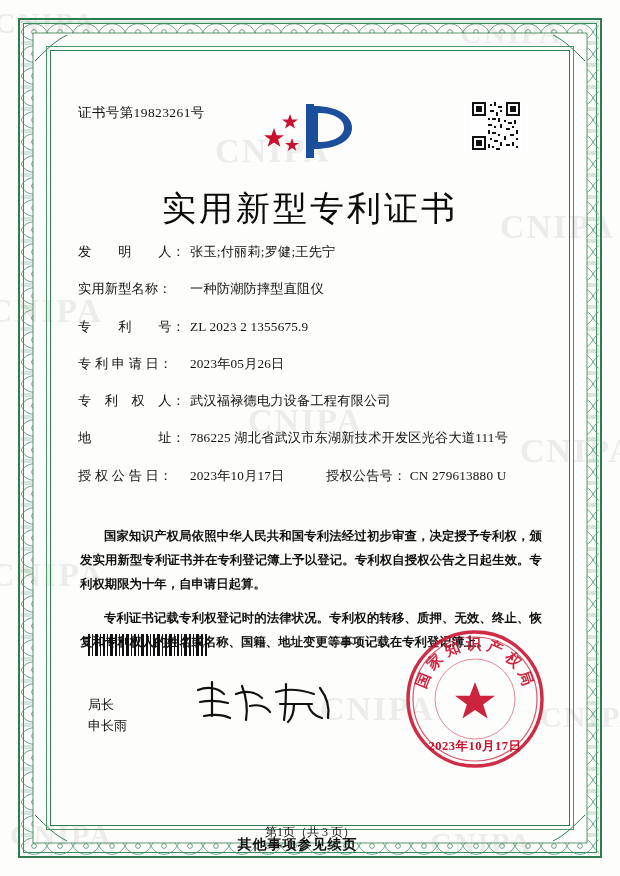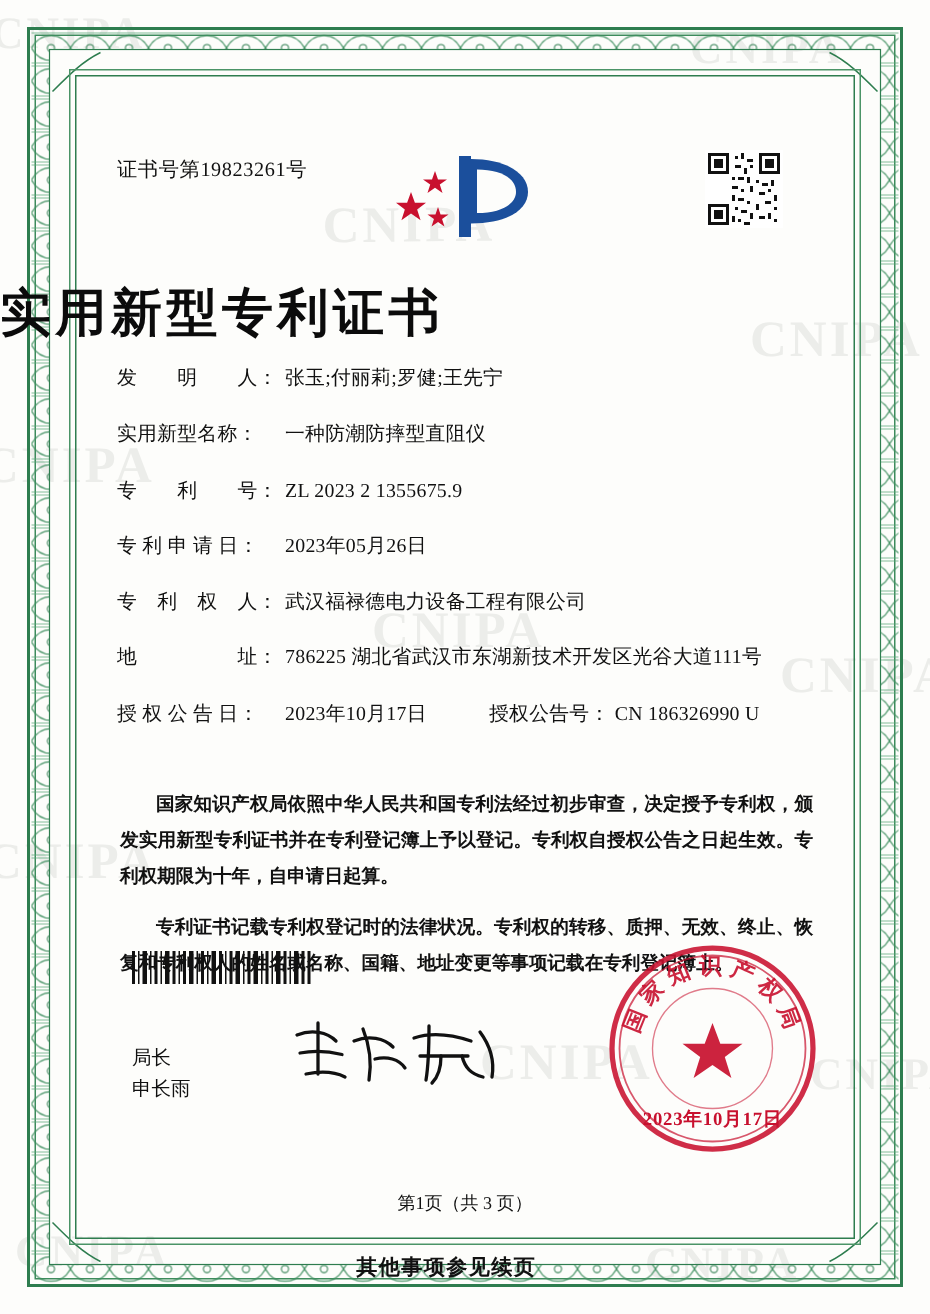--- a/index.html
+++ b/index.html
@@ -95,22 +95,23 @@
   }
   .qr {
     position: absolute;
     left: 470px; top: 100px;
     width: 52px; height: 52px;
   }
   .title {
     position: absolute;
     left: 0; top: 186px;
     width: 620px;
+    text-align: center;
     font-size: 34px;
-    font-weight: bold;
+    font-weight: normal;
     letter-spacing: 3px;
     color: #0b0b0b;
     font-family: "Liberation Serif", "DejaVu Serif", serif;
   }
 
   
   .fields {
     position: absolute;
     left: 78px; top: 242px;
     width: 470px;
@@ -190,21 +191,21 @@
     text-align: center;
     font-size: 12.5px;
     color: #c8102e;
     font-weight: bold;
     letter-spacing: 0.5px;
   }
 
   
   .page-num {
     position: absolute;
-    left: 0; top: 794px;
+    left: 0; top: 824px;
     width: 620px;
     text-align: center;
     font-size: 12px;
     color: #111;
   }
   .footer-note {
     position: absolute;
     left: 0; top: 836px;
     width: 595px;
     text-align: center;
@@ -343,21 +344,21 @@
       <span class="lbl">地　　　　　址：</span>
       <span class="val">
         <span>786225 湖北省武汉市东湖新技术开发区光谷大道111号</span>
       </span>
     </div>
     <div class="row two-col">
       <span class="lbl">授 权 公 告 日：</span>
       <span class="val">
         <span>2023年10月17日</span>
         <span class="val2">授权公告号：</span>
-        <span>CN 186326990 U</span>
+        <span>CN 279613880 U</span>
       </span>
     </div>
   </div>
 
   <div class="paras">
     <p>国家知识产权局依照中华人民共和国专利法经过初步审查，决定授予专利权，颁发实用新型专利证书并在专利登记簿上予以登记。专利权自授权公告之日起生效。专利权期限为十年，自申请日起算。</p>
     <p>专利证书记载专利权登记时的法律状况。专利权的转移、质押、无效、终止、恢复和专利权人的姓名或名称、国籍、地址变更等事项记载在专利登记簿上。</p>
   </div>
 
   <svg class="barcode" viewBox="0 0 120 22">

